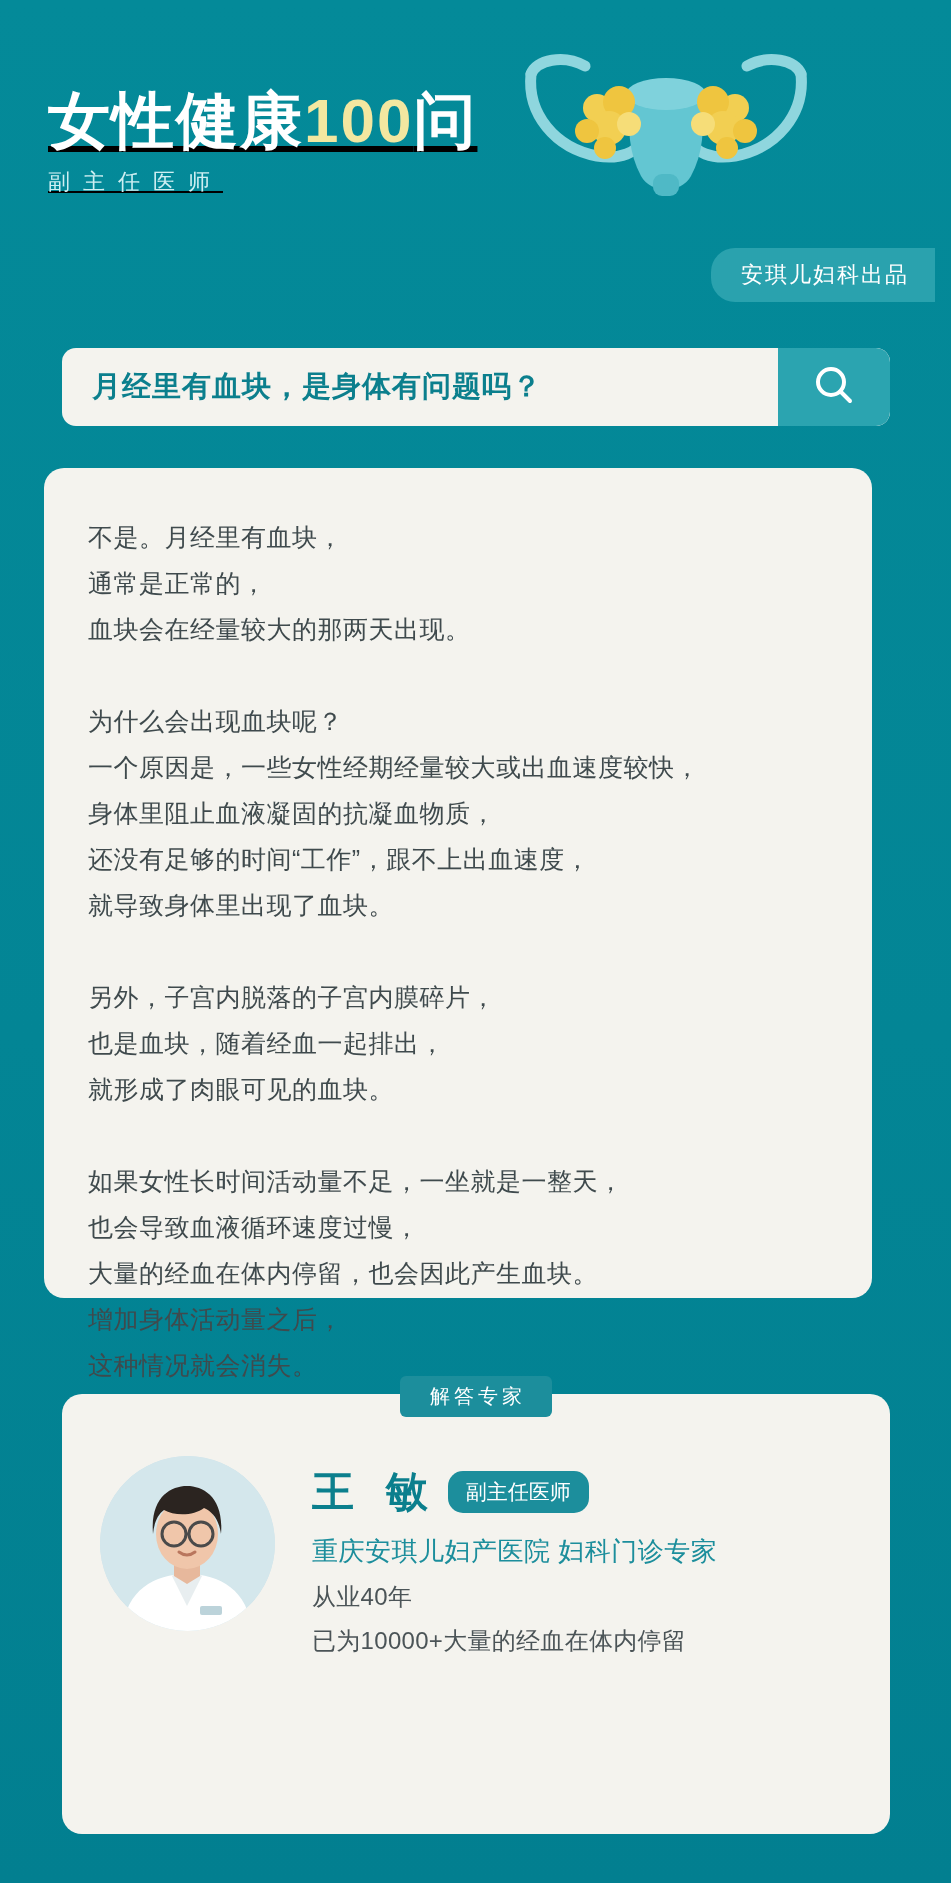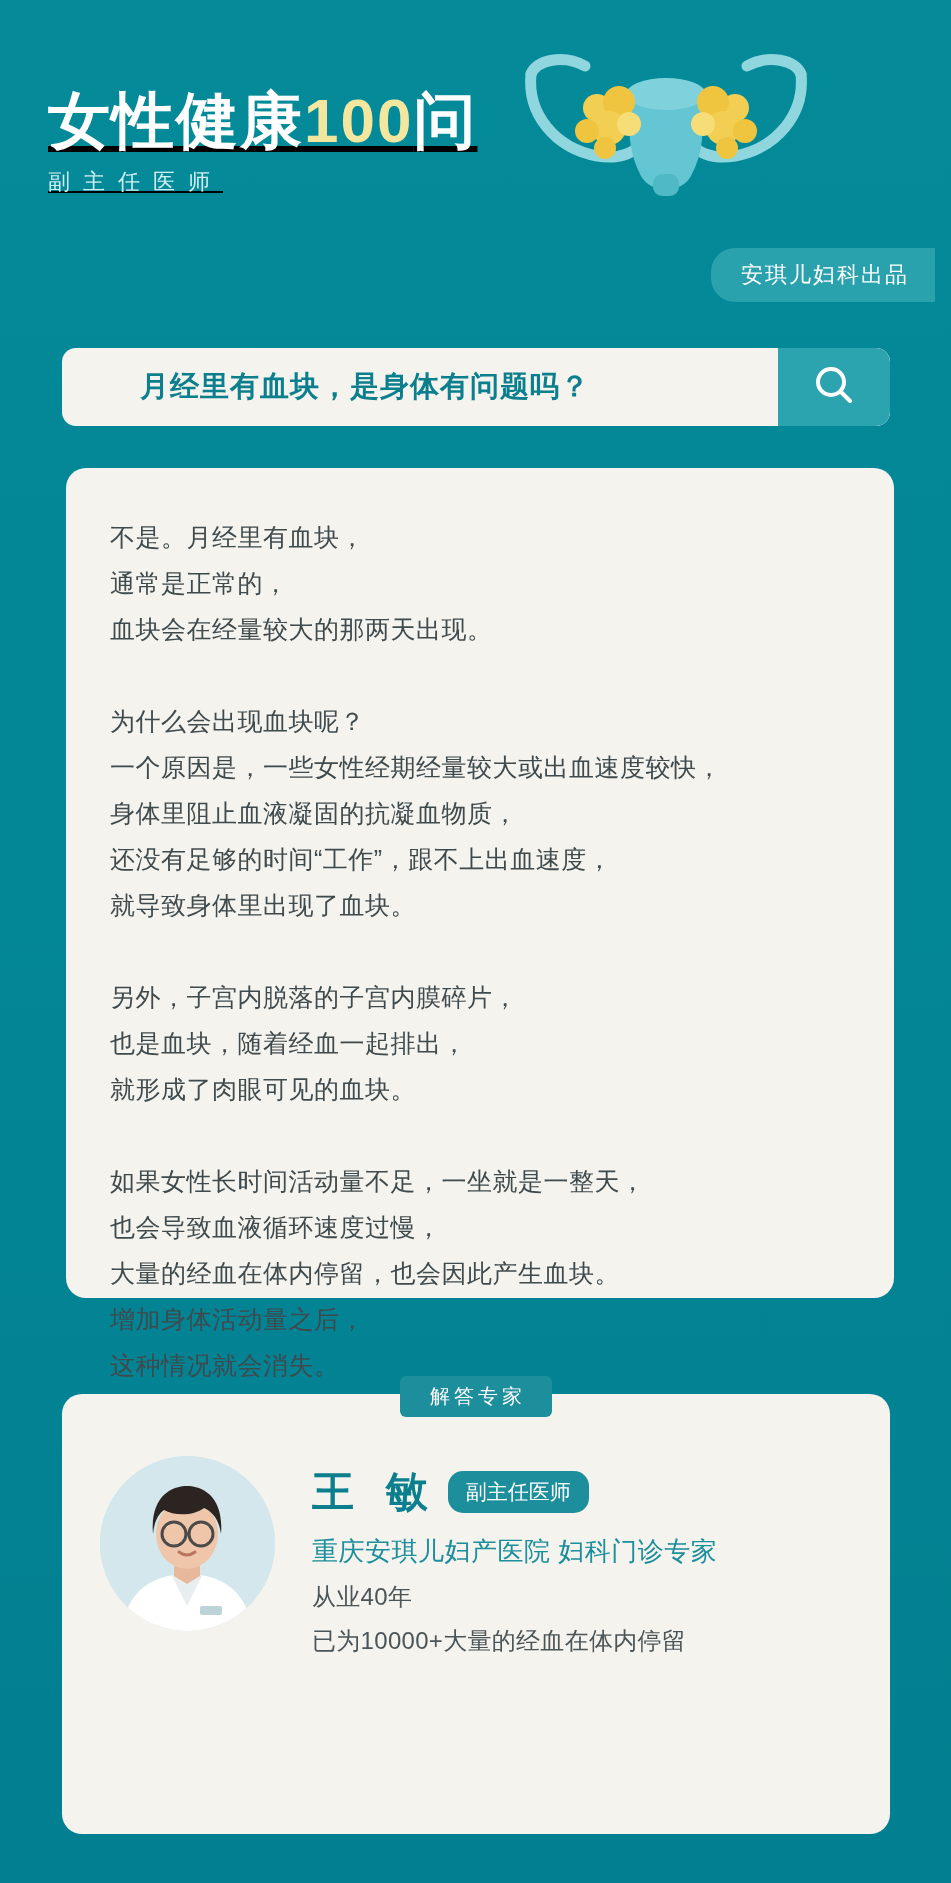--- a/index.html
+++ b/index.html
@@ -90,37 +90,36 @@
     box-sizing: border-box;
   }
   .question-text {
     flex: 1;
     padding-left: 30px;
     font-size: 29px;
     font-weight: bold;
     color: #0b7f8d;
     letter-spacing: 1px;
     white-space: nowrap;
-    margin-left: 48px;
   }
   .search-btn {
     width: 112px;
     height: 78px;
     background: #2ba4b0;
     display: flex;
     align-items: center;
     justify-content: center;
     border-top-right-radius: 14px;
     border-bottom-right-radius: 14px;
   }
 
   
   .answer-card {
     position: absolute;
-    left: 66px;
+    left: 44px;
     top: 468px;
     width: 828px;
     height: 830px;
     background: #f4f3ee;
     border-radius: 20px;
     box-sizing: border-box;
     padding: 46px 59px 0 44px;
   }
   .answer-body {
     font-size: 25px;

